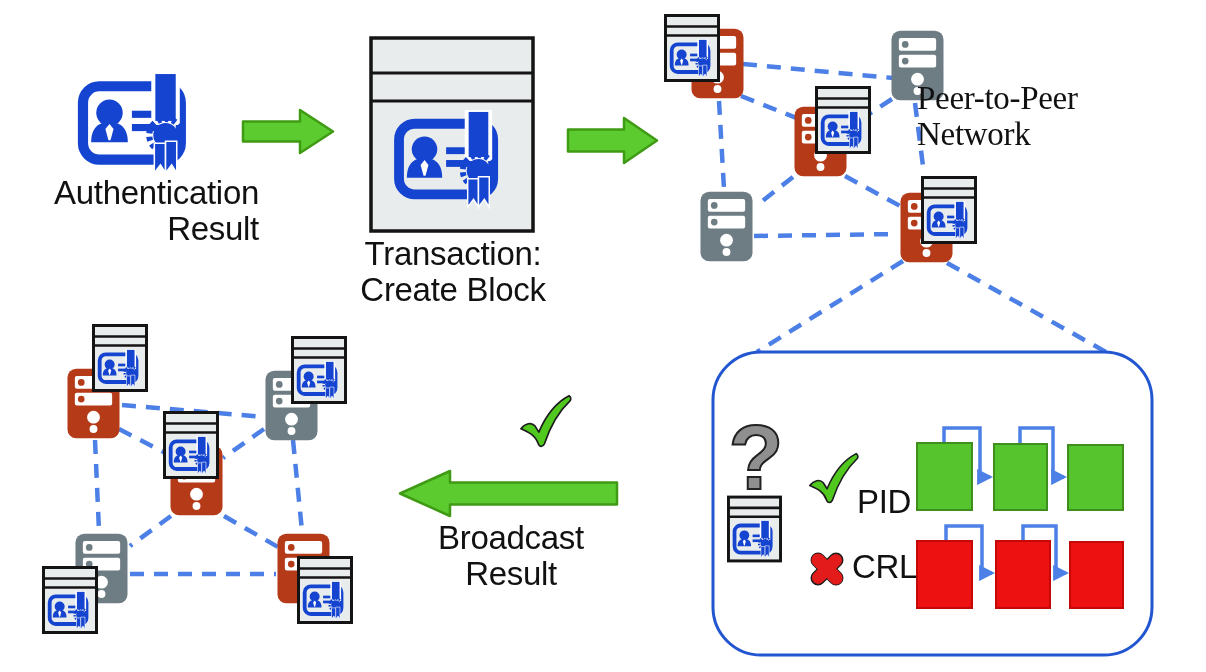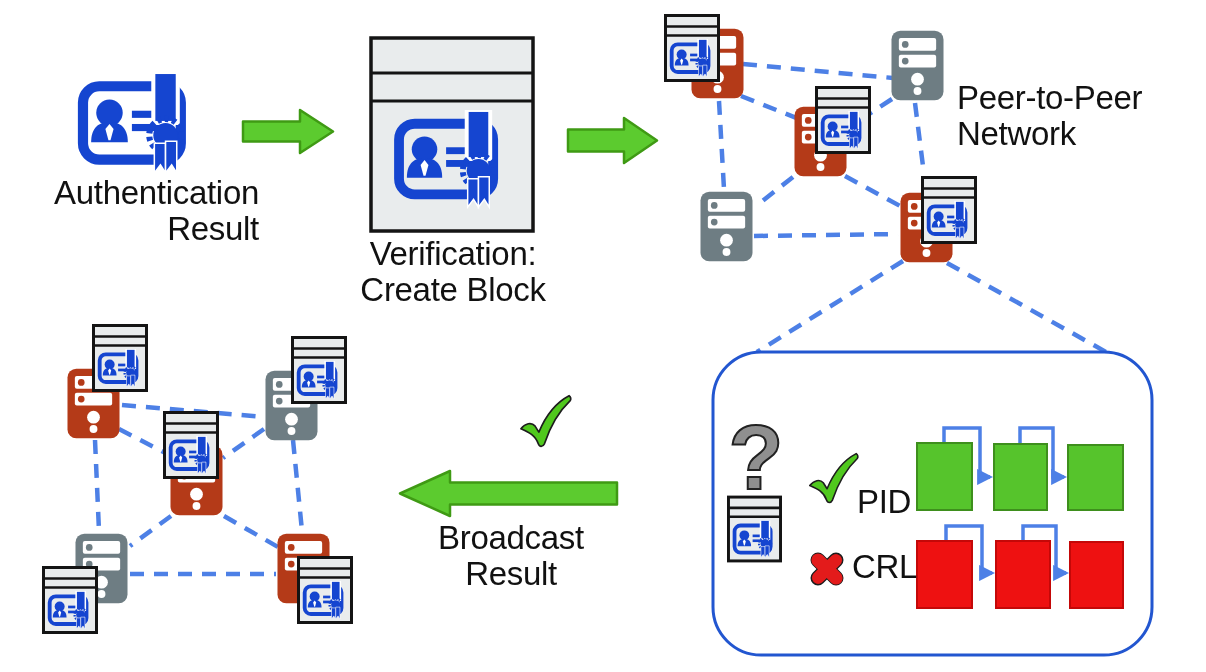--- a/index.html
+++ b/index.html
@@ -15,21 +15,21 @@
     position:absolute;
     font-size:33px;
     line-height:36px;
     letter-spacing:-0.3px;
     color:#111;
     white-space:pre-line;
   }
   .center{text-align:center;}
   #lbl-auth{left:17px;top:175px;width:242px;text-align:right;}
   #lbl-trans{left:331px;top:236px;width:244px;}
-  #lbl-p2p{left:957px;top:80px;width:230px;}
+  #lbl-p2p{left:917px;top:80px;width:230px;font-family:Liberation Serif, serif;}
   #lbl-broadcast{left:391px;top:520px;width:240px;}
   #lbl-bv{left:714px;top:361px;width:438px;}
   #lbl-pid{left:857px;top:484px;}
   #lbl-crl{left:852px;top:549px;text-align:right;}
   .dash{stroke:#4d80e6;stroke-width:4.5;stroke-dasharray:14 10;fill:none;}
   .chainlink{stroke:#4d80e6;stroke-width:3.5;fill:none;}
   .gblock{fill:#56c42c;stroke:#3e8f1d;stroke-width:2;}
   .rblock{fill:#ee1111;stroke:#c40808;stroke-width:2;}
   .garrow{fill:#5ccb2f;stroke:#3f9a14;stroke-width:2.5;stroke-linejoin:round;}
 </style>
@@ -169,21 +169,21 @@
       <polyline class="chainlink" points="1023,542 1023,526 1056,526 1056,573 1066,573" marker-end="url(#arr)"></polyline>
       <rect class="rblock" x="917" y="541" width="55" height="67"></rect>
       <rect class="rblock" x="996" y="541" width="54" height="67"></rect>
       <rect class="rblock" x="1070" y="542" width="53" height="66"></rect>
     </g>
   </g>
 </svg>
 
 <div class="lbl center" id="lbl-auth">Authentication
 Result</div>
-<div class="lbl center" id="lbl-trans">Verification:
+<div class="lbl center" id="lbl-trans">Transaction:
 Create Block</div>
 <div class="lbl" id="lbl-p2p">Peer-to-Peer
 Network</div>
 <div class="lbl center" id="lbl-broadcast">Broadcast
 Result</div>
 <div class="lbl" id="lbl-pid">PID</div>
 <div class="lbl" id="lbl-crl">CRL</div>
 
 </div>
 

